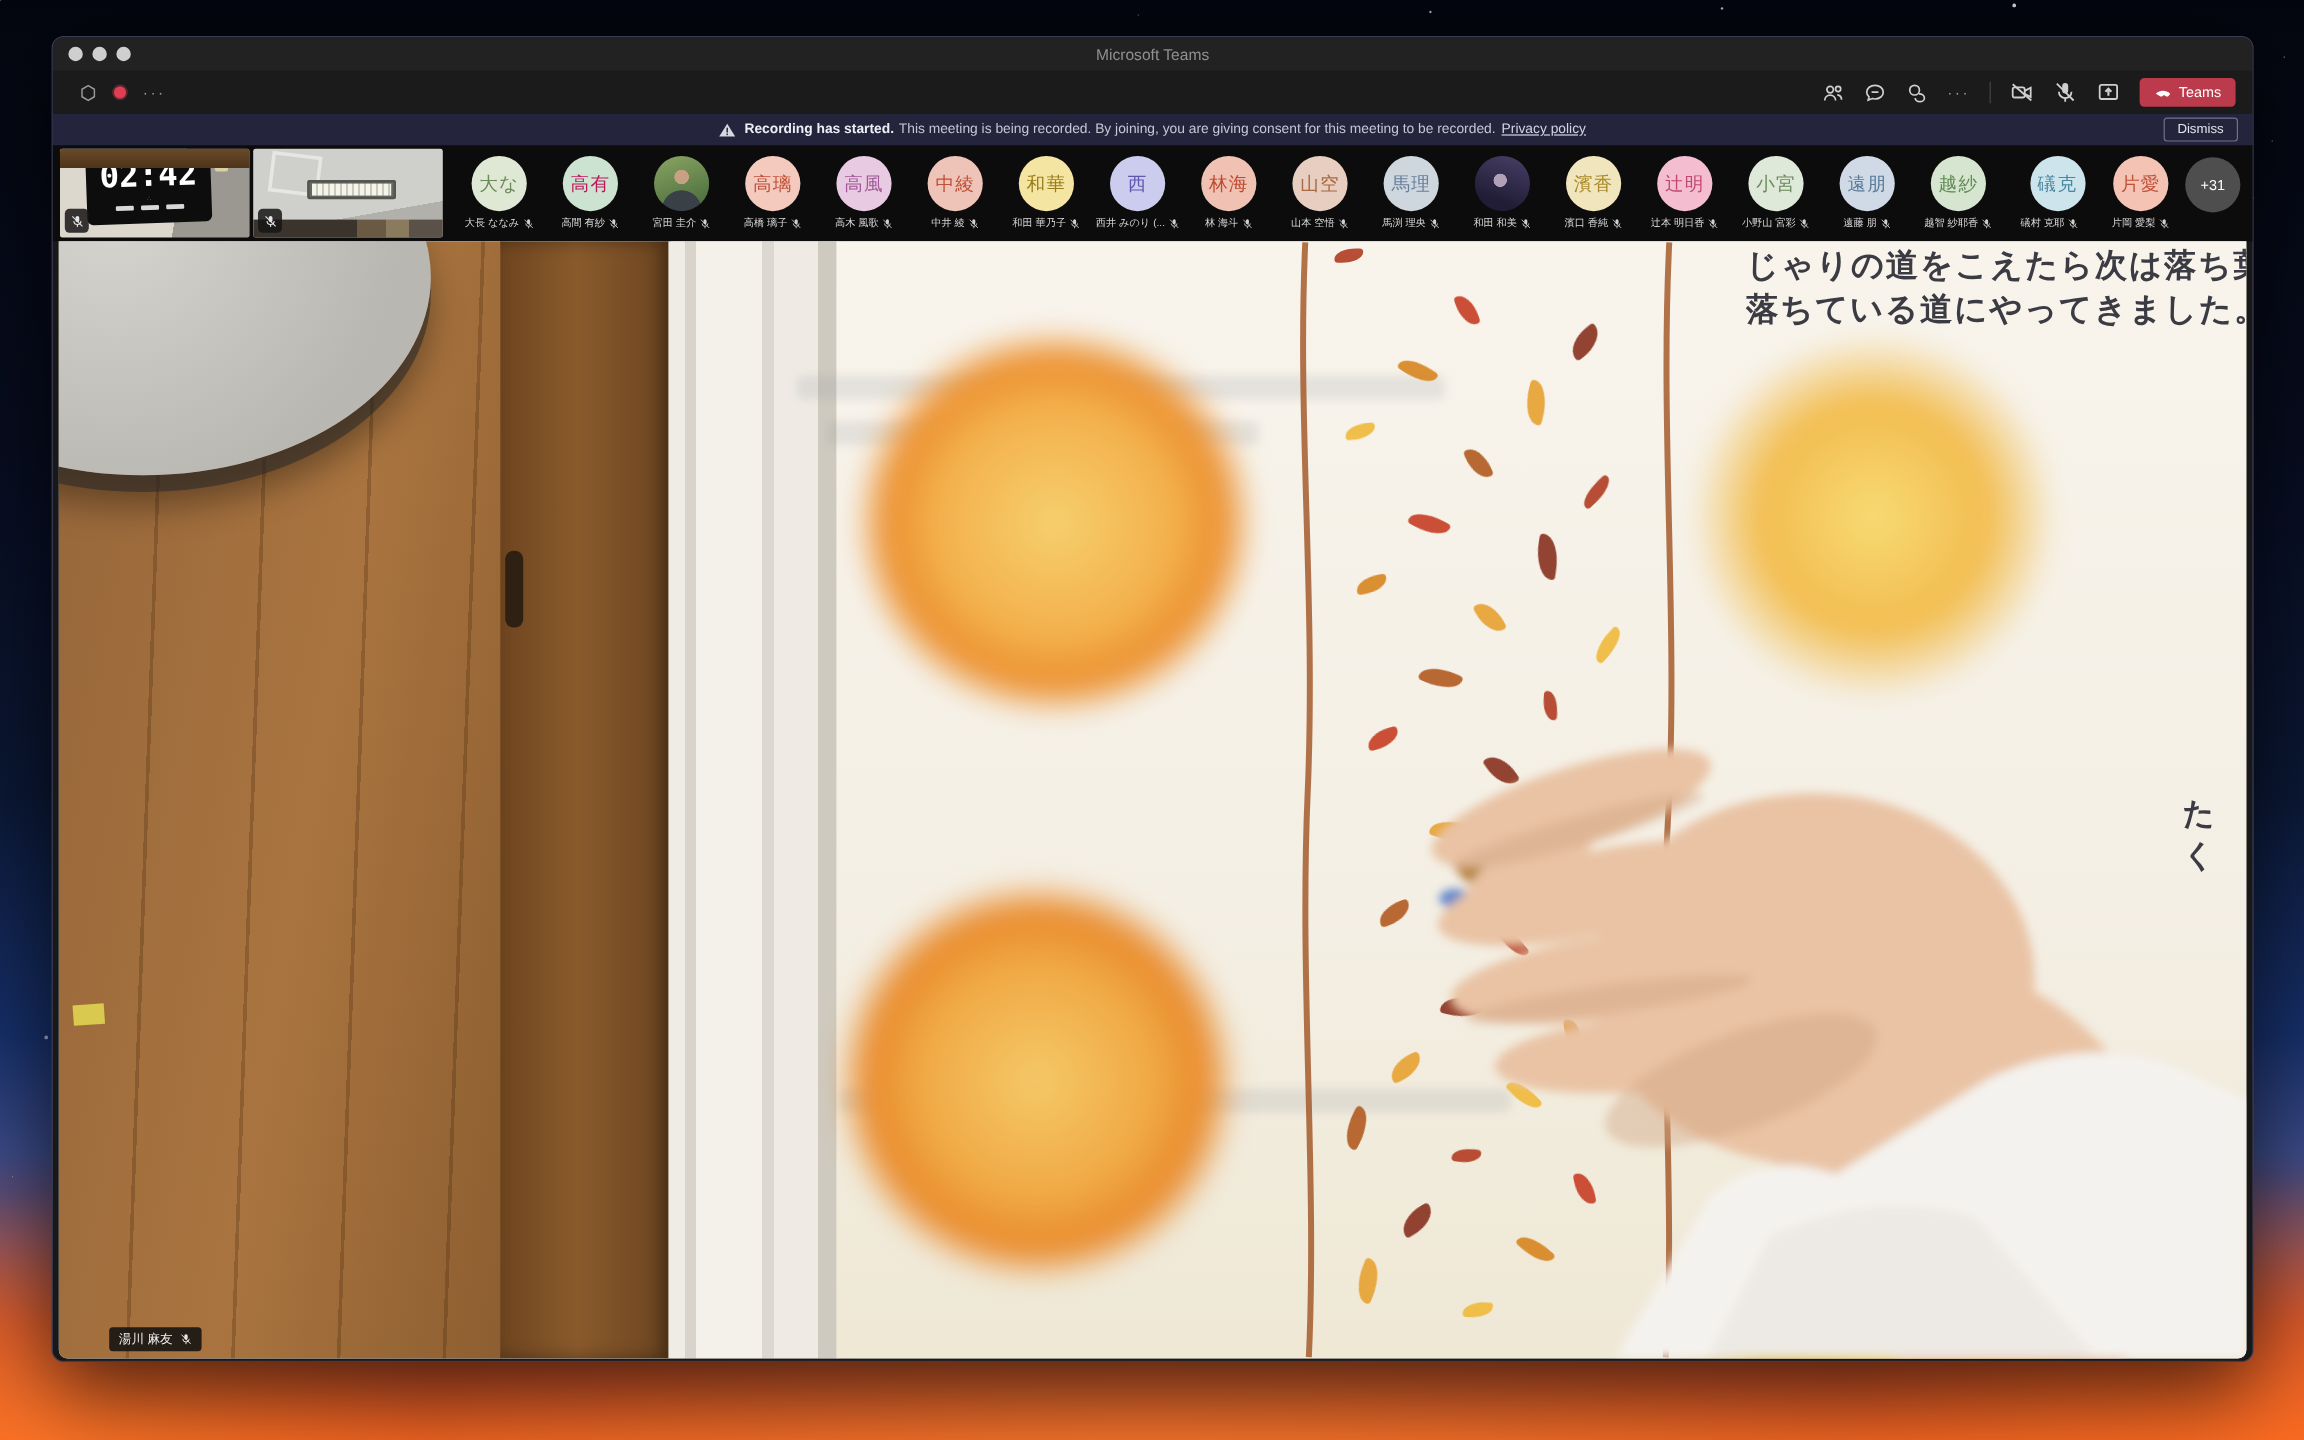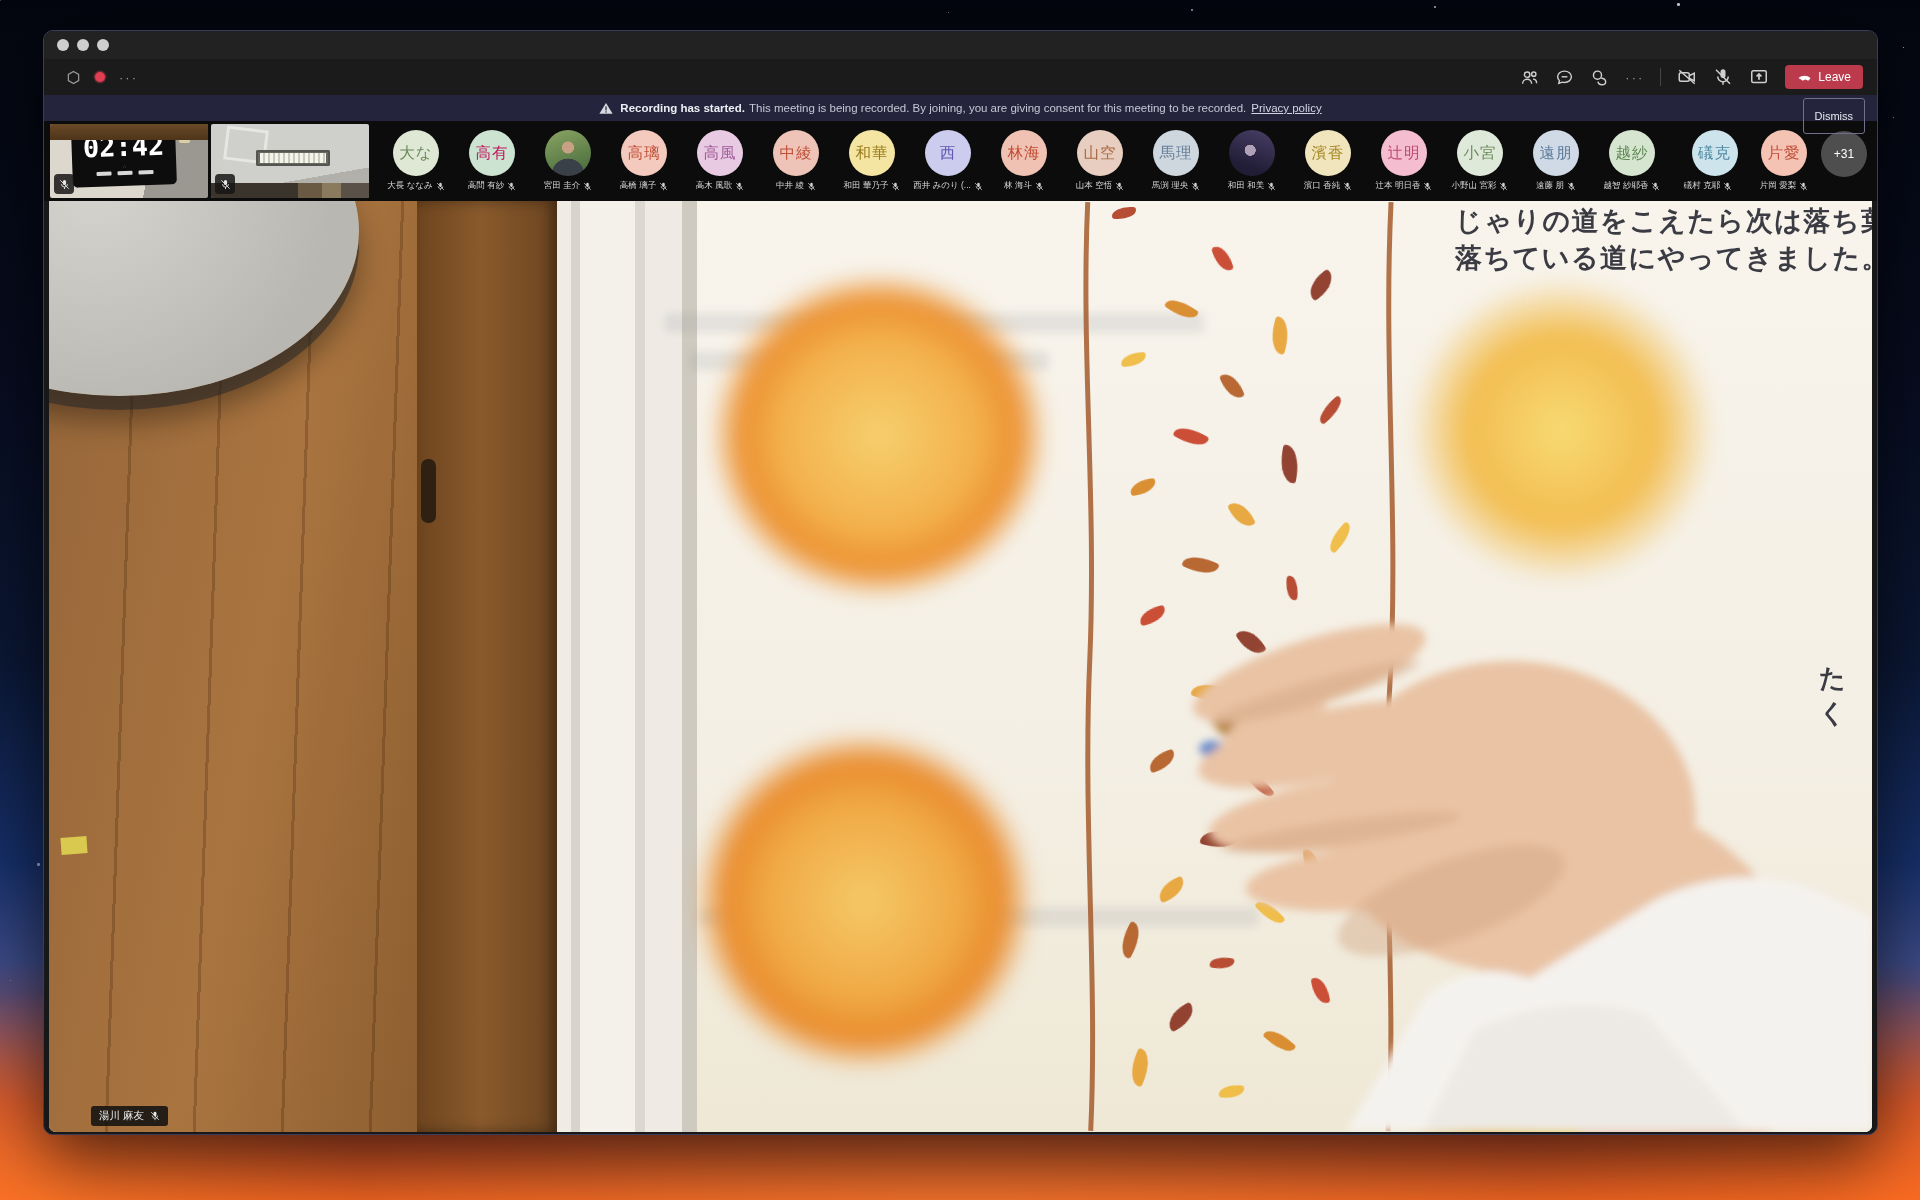--- a/index.html
+++ b/index.html
@@ -52,21 +52,21 @@
     font-family:"Liberation Sans",sans-serif;
   }
 
   .banner{
     height:26px; background:#24243c; display:flex; align-items:center; justify-content:center;
     position:relative; flex:0 0 auto; font-size:11.5px; color:#c6c6d4;
   }
   .banner b{ color:#ededf4; margin:0 4px 0 7px; }
   .banner a{ color:#d4d4e6; text-decoration:underline; margin-left:5px; }
   .dismiss-btn{
-    position:absolute; right:12px; top:3px; height:36px; padding:0 11px;
+    position:absolute; right:12px; top:3px; height:20px; padding:0 11px;
     background:transparent; border:1px solid #70708e; border-radius:3px;
     color:#e6e6ee; font-size:11px; font-family:"Liberation Sans",sans-serif;
   }
 
   
   .filmstrip{ height:80px; background:#0c0c0c; display:flex; align-items:center; padding:0 6px; flex:0 0 auto; gap:3px; }
   .thumb{ width:158px; height:74px; border-radius:2px; position:relative; overflow:hidden; flex:0 0 auto; }
   .badge-mic{
     position:absolute; left:4px; bottom:4px; width:20px; height:20px; border-radius:4px;
     background:rgba(22,22,22,.85); display:flex; align-items:center; justify-content:center;
@@ -295,20 +295,21 @@
   </div>
 
 <div class="win">
 
   <div class="titlebar">
     <div class="lights">
       <span class="light"></span>
       <span class="light"></span>
       <span class="light"></span>
     </div>
+    <div class="win-title">Microsoft Teams</div>
   </div>
 
   <div class="toolbar">
     <div class="tb-left">
       <span class="tb-icon">
         <svg width="15" height="15" viewBox="0 0 16 16">
             <path d="M8 1.5l5.5 3.2v6.6L8 14.5l-5.5-3.2V4.7z" fill="none" stroke="#9a9a9a" stroke-width="1.3"></path>
           </svg>
       </span>
       <span class="rec-dot"></span>
@@ -355,21 +356,21 @@
       <span class="tb-icon">
         <svg width="20" height="20" viewBox="0 0 16 16" fill="none" stroke="#cfcfcf" stroke-width="1.2">
             <rect x="2.2" y="3" width="11.6" height="9.4" rx="1.2"></rect>
             <path d="M8 10.2V5.8M6 7.6L8 5.6l2 2" stroke-width="1.4"></path>
           </svg>
       </span>
       <button class="leave-btn">
         <svg width="15" height="15" viewBox="0 0 16 16">
             <path d="M1.6 8.6C3.6 6.8 5.8 6 8 6s4.4.8 6.4 2.6l-1.5 2c-.5.6-1.3.8-2 .4l-1.2-.7c-.4-.3-1-.3-1.4 0l-1.2.7c-.7.4-1.5.2-2-.4z" fill="#fff"></path>
           </svg>
-        <span>Leave</span>
+        <span>Teams</span>
       </button>
     </div>
   </div>
 
   <div class="banner">
     <svg width="14" height="13" viewBox="0 0 16 14">
         <path d="M8 .8L15.6 13H.4z" fill="#d8d8e0"></path>
         <rect x="7.3" y="4.6" width="1.4" height="4.6" fill="#24243c"></rect>
         <rect x="7.3" y="10.2" width="1.4" height="1.5" fill="#24243c"></rect>
       </svg>

